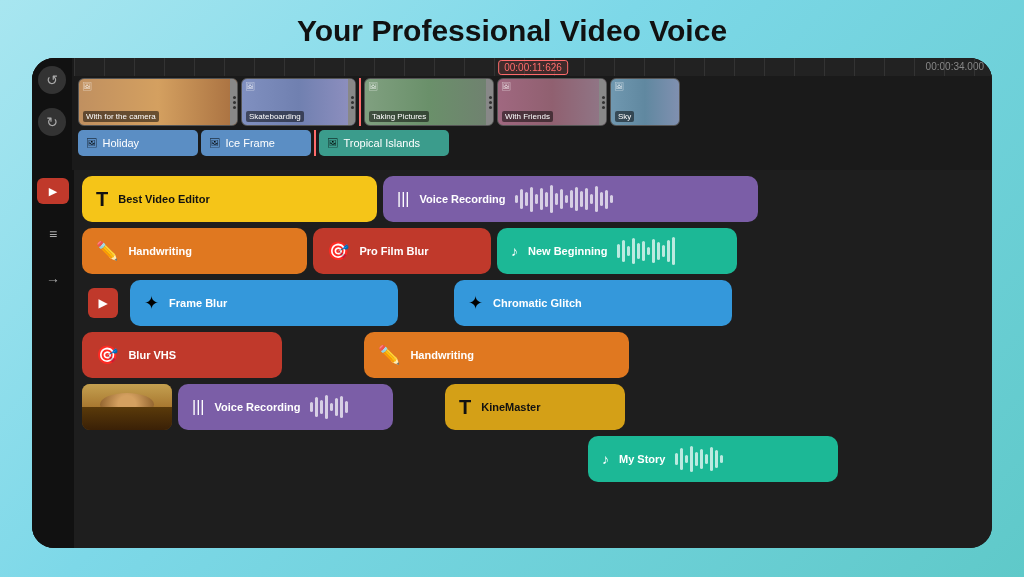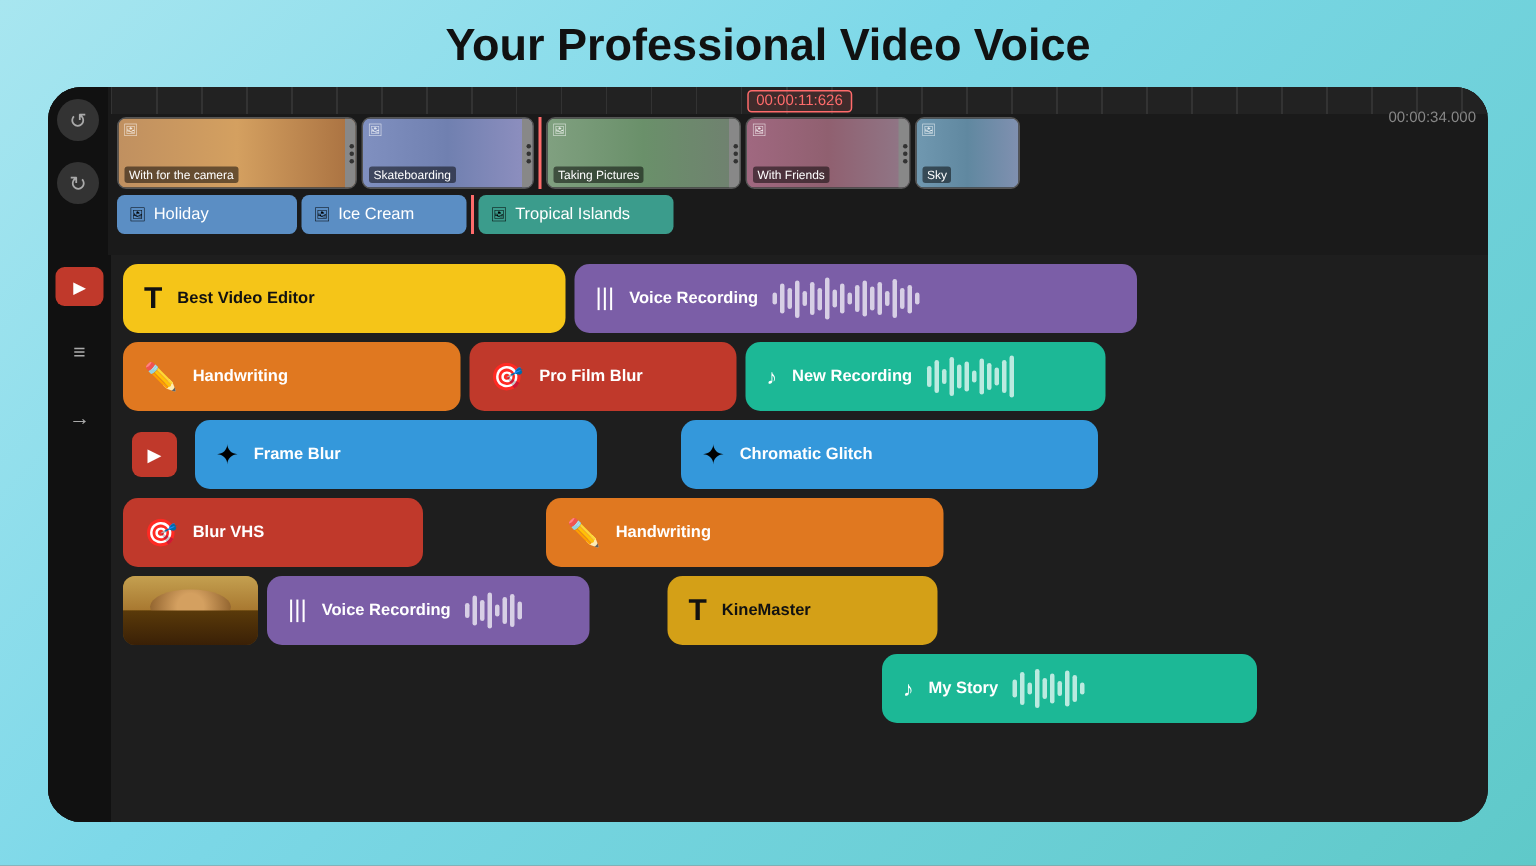--- a/index.html
+++ b/index.html
@@ -100,21 +100,21 @@
       left: 50%;
       transform: translateX(-50%);
       z-index: 5;
       top: 2px;
     }
     .timestamp-right {
       font-size: 10px;
       color: #888;
       position: absolute;
       right: 8px;
-      top: 15px;
+      top: 3px;
     }
     
     .video-tracks-row {
       height: 52px;
       display: flex;
       align-items: center;
       gap: 3px;
       padding: 2px 4px;
       overflow: hidden;
     }
@@ -366,21 +366,21 @@
         </div>
       </div>
 
       <div class="sub-tracks-row">
         <div class="sub-clip sub-blue" style="width:120px">
           <span style="font-size:9px">🖼</span>
           <span class="sub-clip-label">Holiday</span>
         </div>
         <div class="sub-clip sub-blue" style="width:110px">
           <span style="font-size:9px">🖼</span>
-          <span class="sub-clip-label">Ice Cream</span>
+          <span class="sub-clip-label">Ice Frame</span>
         </div>
         <div style="width:2px;height:100%;background:#ff6b6b;flex-shrink:0"></div>
         <div class="sub-clip sub-teal2" style="width:130px">
           <span style="font-size:9px">🖼</span>
           <span class="sub-clip-label">Tropical Islands</span>
         </div>
       </div>
     </div>
   </div>
 
@@ -431,21 +431,21 @@
         <div class="track-block orange" style="width:225px">
           <span class="track-block-icon">✏️</span>
           <span class="track-block-label">Handwriting</span>
         </div>
         <div class="track-block red" style="width:178px">
           <span class="track-block-icon">🎯</span>
           <span class="track-block-label">Pro Film Blur</span>
         </div>
         <div class="audio-block teal" style="width:240px">
           <span style="font-size:14px;color:#fff">♪</span>
-          <span class="track-block-label">New Recording</span>
+          <span class="track-block-label">New Beginning</span>
           <div class="waveform">
             <div class="waveform-bar" style="height:14px"></div>
               <div class="waveform-bar" style="height:22px"></div>
               <div class="waveform-bar" style="height:10px"></div>
               <div class="waveform-bar" style="height:26px"></div>
               <div class="waveform-bar" style="height:16px"></div>
               <div class="waveform-bar" style="height:20px"></div>
               <div class="waveform-bar" style="height:8px"></div>
               <div class="waveform-bar" style="height:24px"></div>
               <div class="waveform-bar" style="height:18px"></div>

